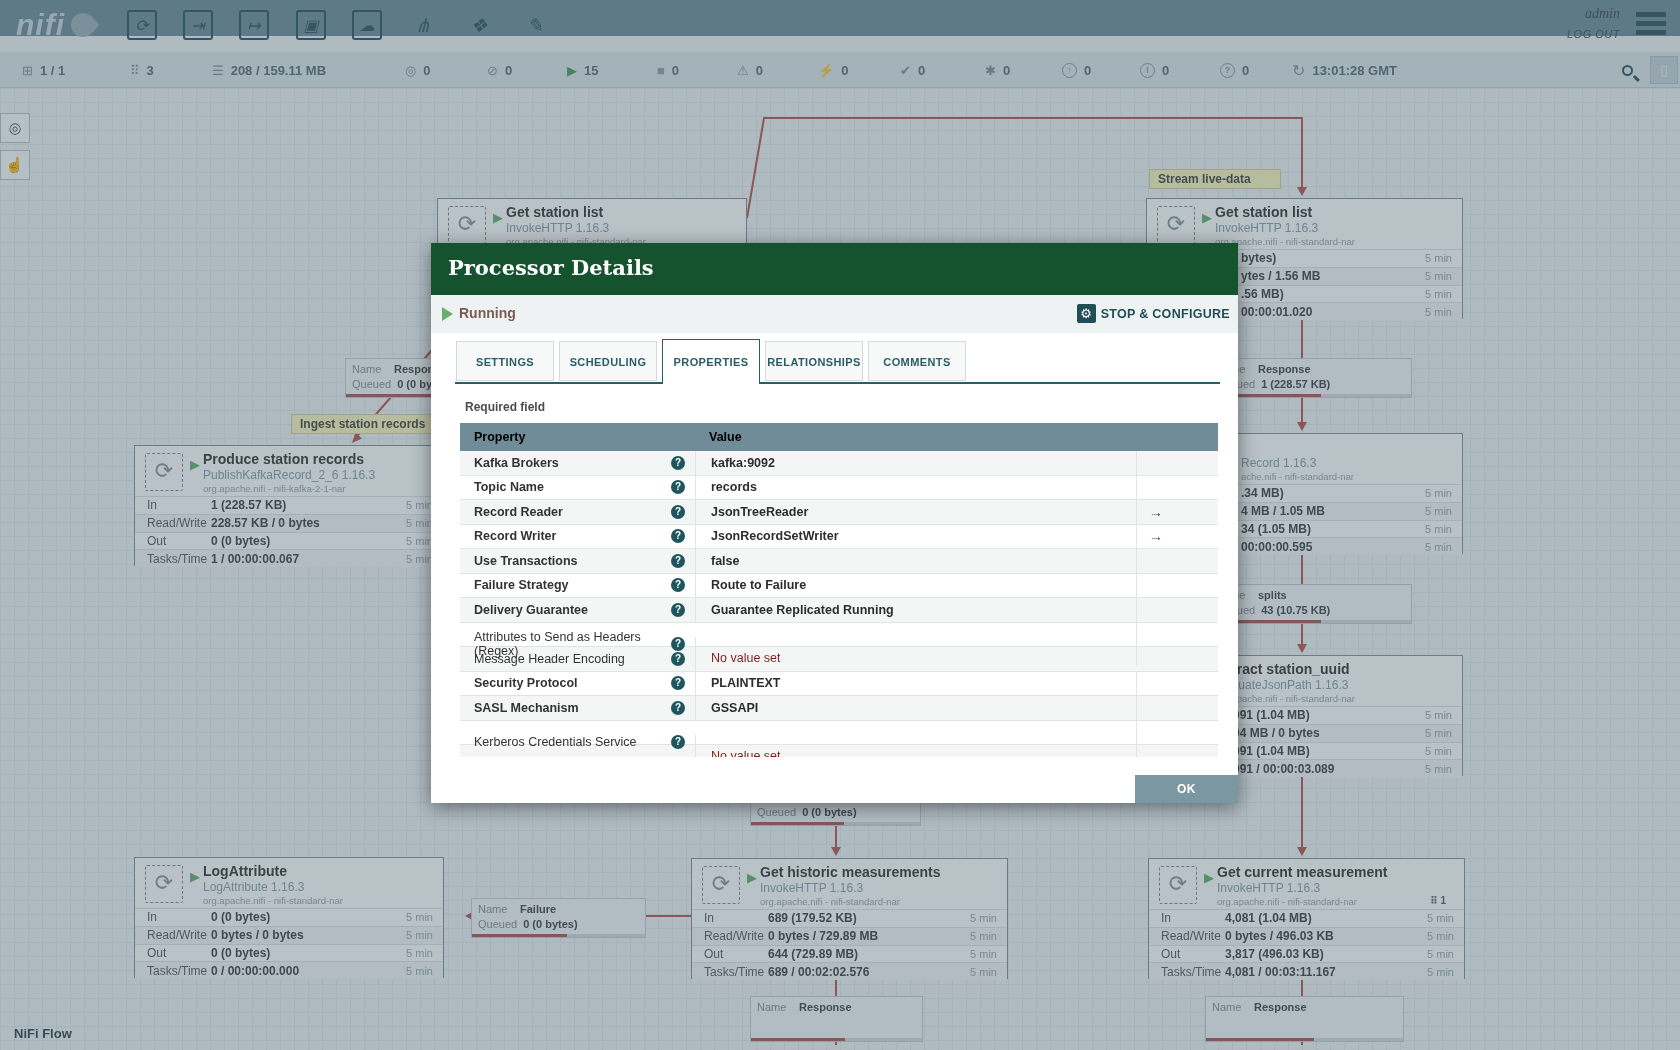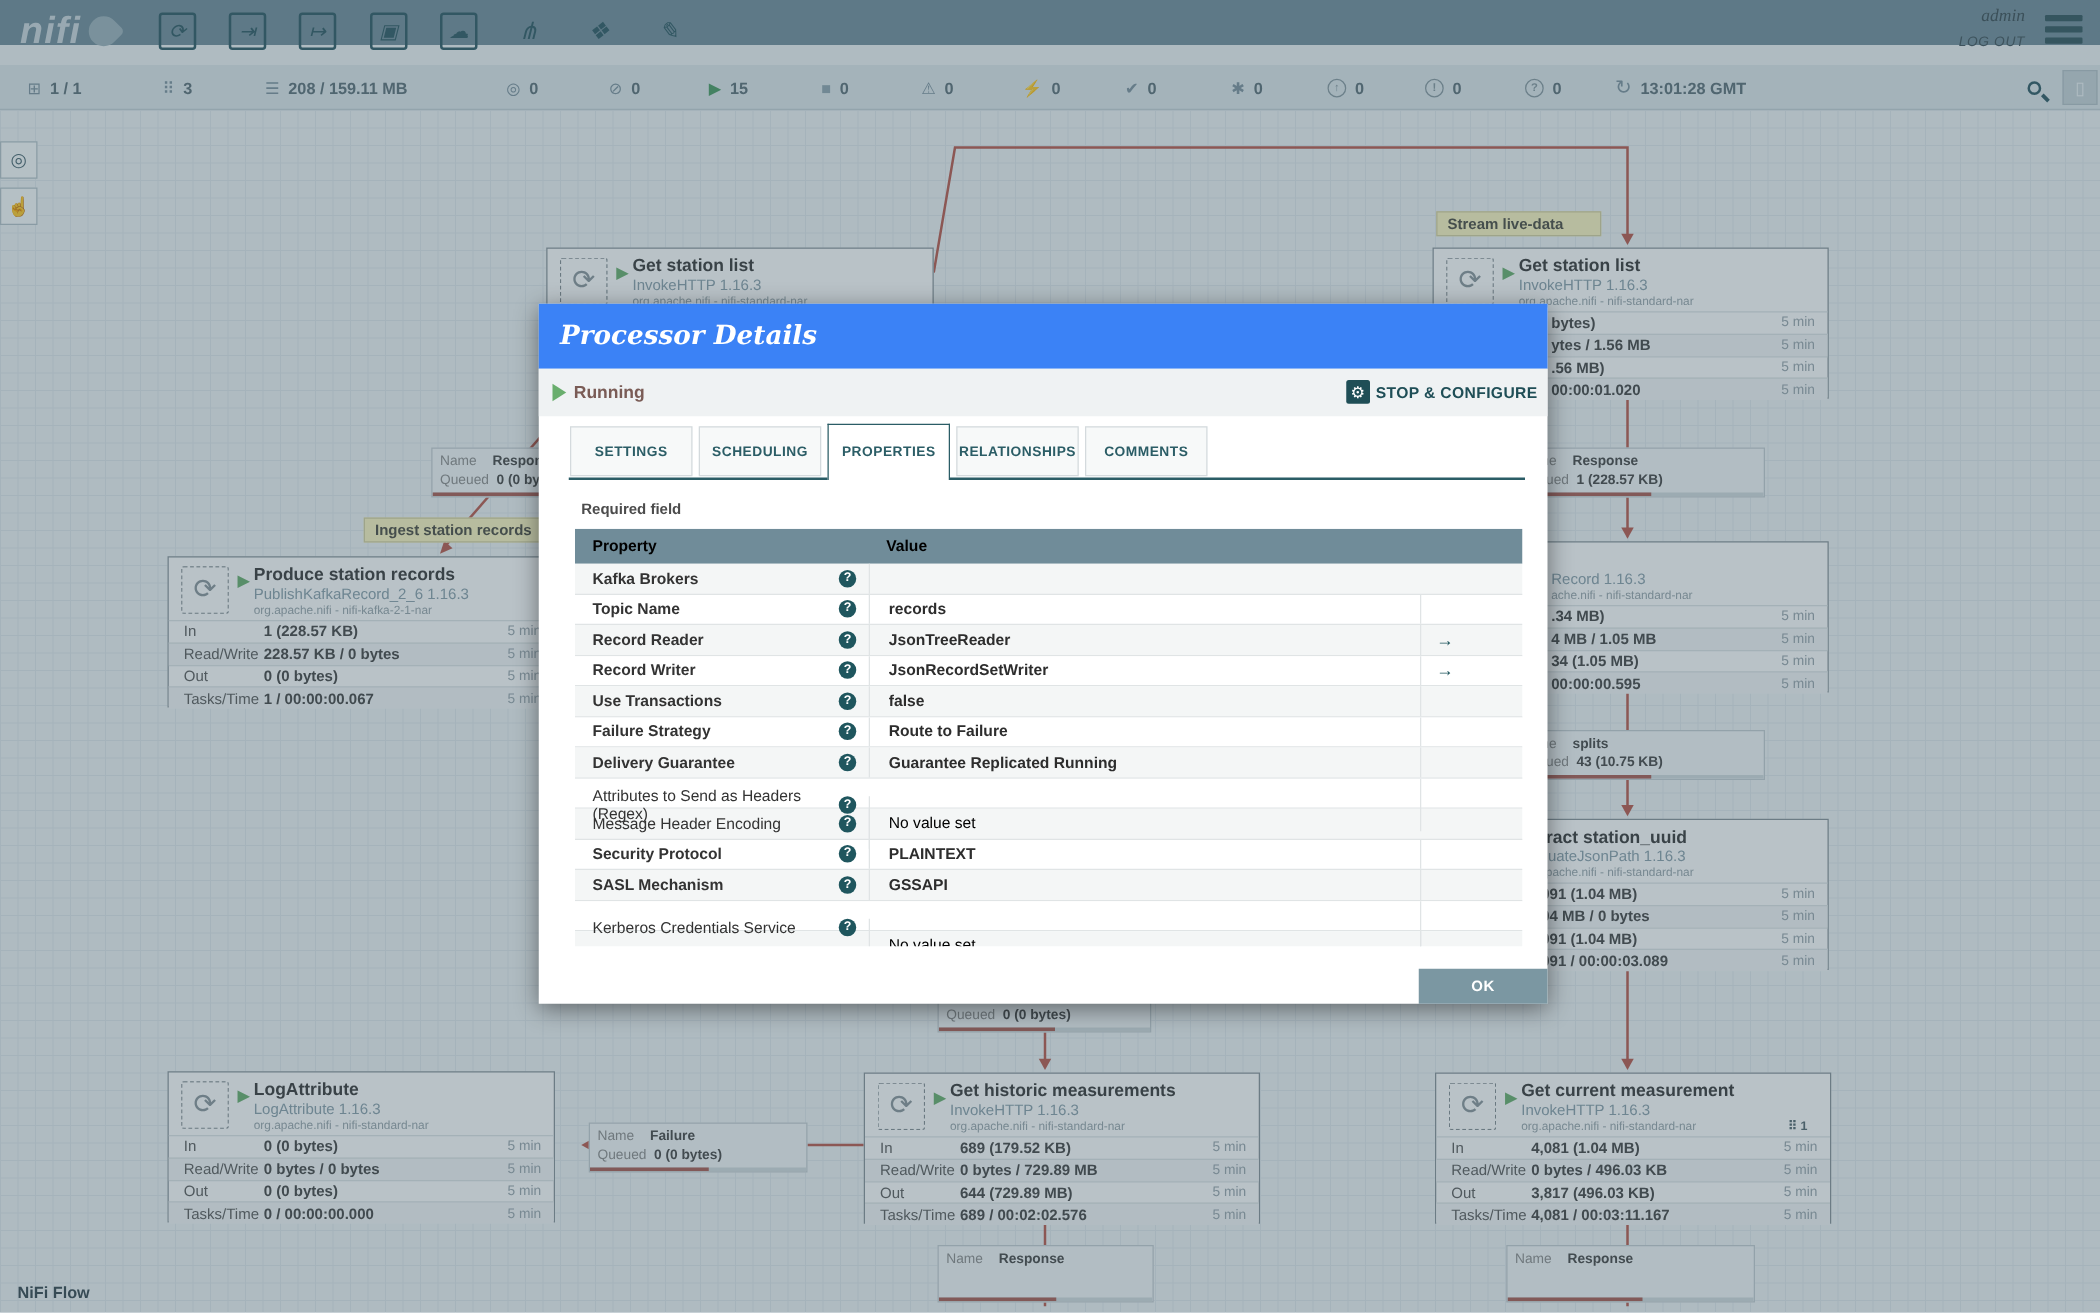--- a/index.html
+++ b/index.html
@@ -73,21 +73,21 @@
             padding:2px 8px; z-index:12; white-space:nowrap; }
 
   .breadcrumb { position:absolute; left:14px; top:938px; font-size:13px; font-weight:bold; color:#36474f; z-index:12; }
 
   
   .dim { position:absolute; left:0; top:0; width:1680px; height:1050px; background:rgba(56,82,96,.35); z-index:50; }
 
   
   .dialog { position:absolute; left:431px; top:243px; width:807px; height:560px; background:#fff; z-index:100;
             box-shadow:0 4px 18px rgba(0,0,0,.45); }
-  .dlg-header { position:absolute; left:0; top:0; right:0; height:52px; background:#3b82f6;font-style:italic; }
+  .dlg-header { position:absolute; left:0; top:0; right:0; height:52px; background:#14532d; }
   .dlg-title { position:absolute; left:17px; top:12px; font-size:21px; font-weight:bold; color:#fff;
                font-family:"DejaVu Serif", serif; }
   .dlg-status { position:absolute; left:0; top:52px; right:0; height:38px; background:#eff2f3; }
   .run-play { position:absolute; left:11px; top:12px; width:0; height:0; border-left:11px solid #69ae6d;
               border-top:7px solid transparent; border-bottom:7px solid transparent; }
   .run-text { position:absolute; left:28px; top:10px; font-size:14px; font-weight:bold; color:#7a5c56; }
   .stopcfg { position:absolute; right:8px; top:9px; display:flex; align-items:center; gap:5px; cursor:pointer; }
   .gearbox { width:19px; height:19px; background:#1f4e56; color:#fff; font-size:13px; line-height:19px; text-align:center; border-radius:2px; }
   .stopcfg-label { font-size:12.5px; font-weight:bold; color:#1f4e56; letter-spacing:.3px; }
 
@@ -105,21 +105,21 @@
   .thead div { padding-left:14px; }
   .trow { display:grid; grid-template-columns:235px 441px 82px; height:24.5px; align-items:center;
           font-size:12.5px; border-bottom:1px solid #e0e4e5; background:#fff; }
   .trow:nth-child(even) { background:#f4f6f6; }
   .tprop { padding-left:14px; display:flex; align-items:center; color:#333; }
   .trow.req .tprop { font-weight:bold; }
   .help { margin-left:auto; margin-right:10px; width:14px; height:14px; background:#1f565e; color:#fff; border-radius:50%;
           font-size:10px; font-weight:bold; line-height:14px; text-align:center; flex:none; }
   .tval { padding-left:15px; border-left:1px solid #e0e4e5; height:100%; display:flex; align-items:center;
           font-weight:bold; color:#2d2d2d; }
-  .trow.noval .tval { color:#000000; font-weight:normal;margin-top:28px; }
+  .trow.noval .tval { color:#7f1d1d; font-weight:normal;margin-top:28px; }
   .tgoto { border-left:1px solid #e0e4e5; height:100%; display:flex; align-items:center; padding-left:12px;
            color:#1f565e; font-weight:bold; font-size:14px; }
   .okbtn { position:absolute; right:0; bottom:0; width:103px; height:28px; background:#7b97a2; color:#fff;
            font-size:12px; font-weight:bold; letter-spacing:.5px; text-align:center; line-height:28px; cursor:pointer; }
 </style>
 </head>
 <body>
 
 <div class="app-header">
   <div class="logo">
@@ -527,20 +527,21 @@
     <div class="thead">
       <div>Property</div>
       <div>Value</div>
       <div></div>
     </div>
     <div class="trow req">
       <div class="tprop">
           <span>Kafka Brokers</span>
           <span class="help">?</span>
         </div>
+      <div class="tval">kafka:9092</div>
         <div class="tgoto"></div>
     </div>
     <div class="trow req">
       <div class="tprop">
           <span>Topic Name</span>
           <span class="help">?</span>
         </div>
       <div class="tval">records</div>
         <div class="tgoto"></div>
     </div>

